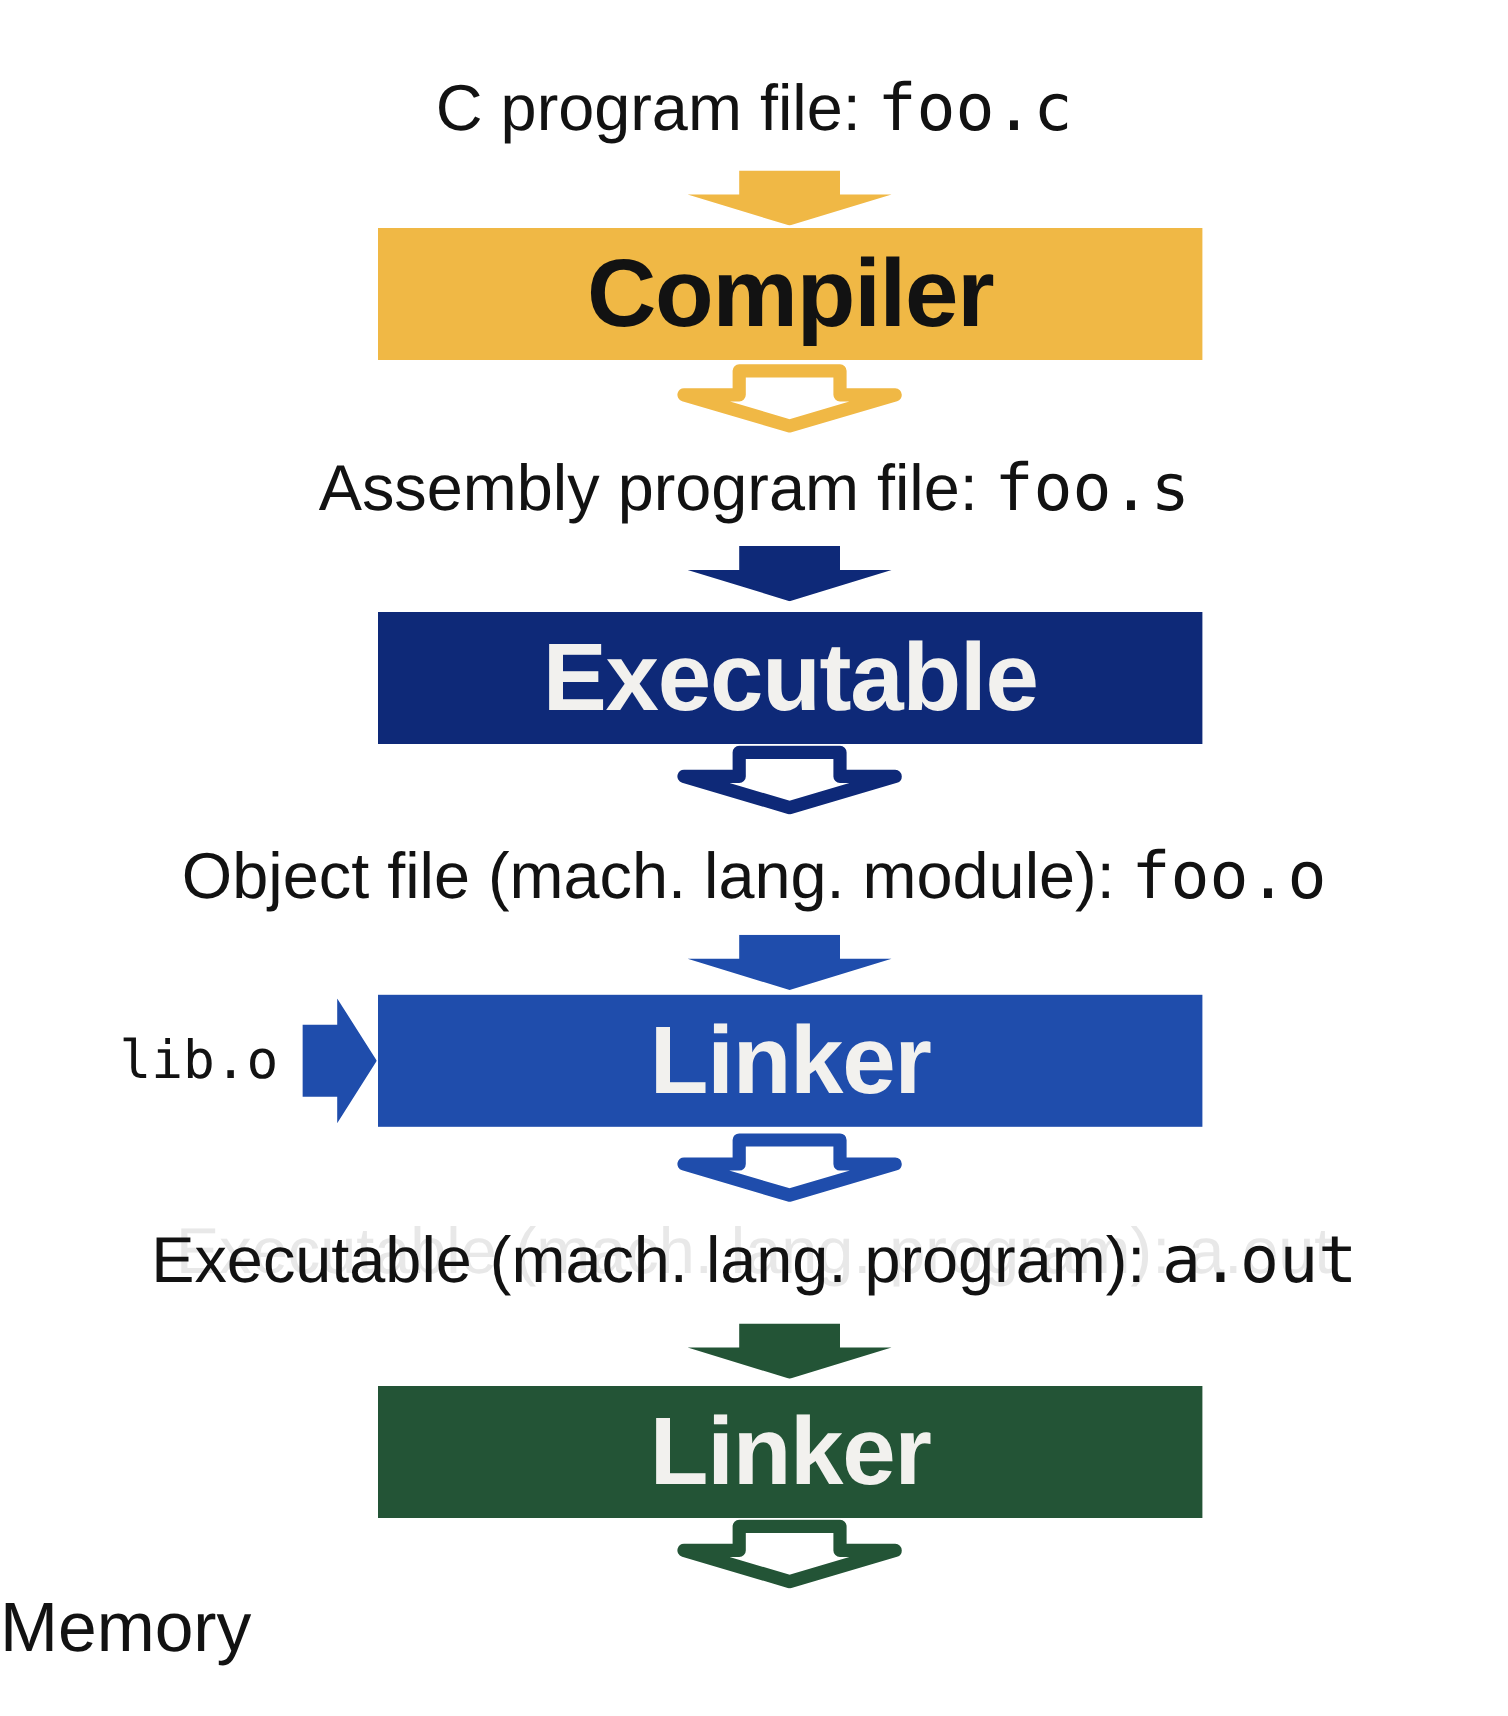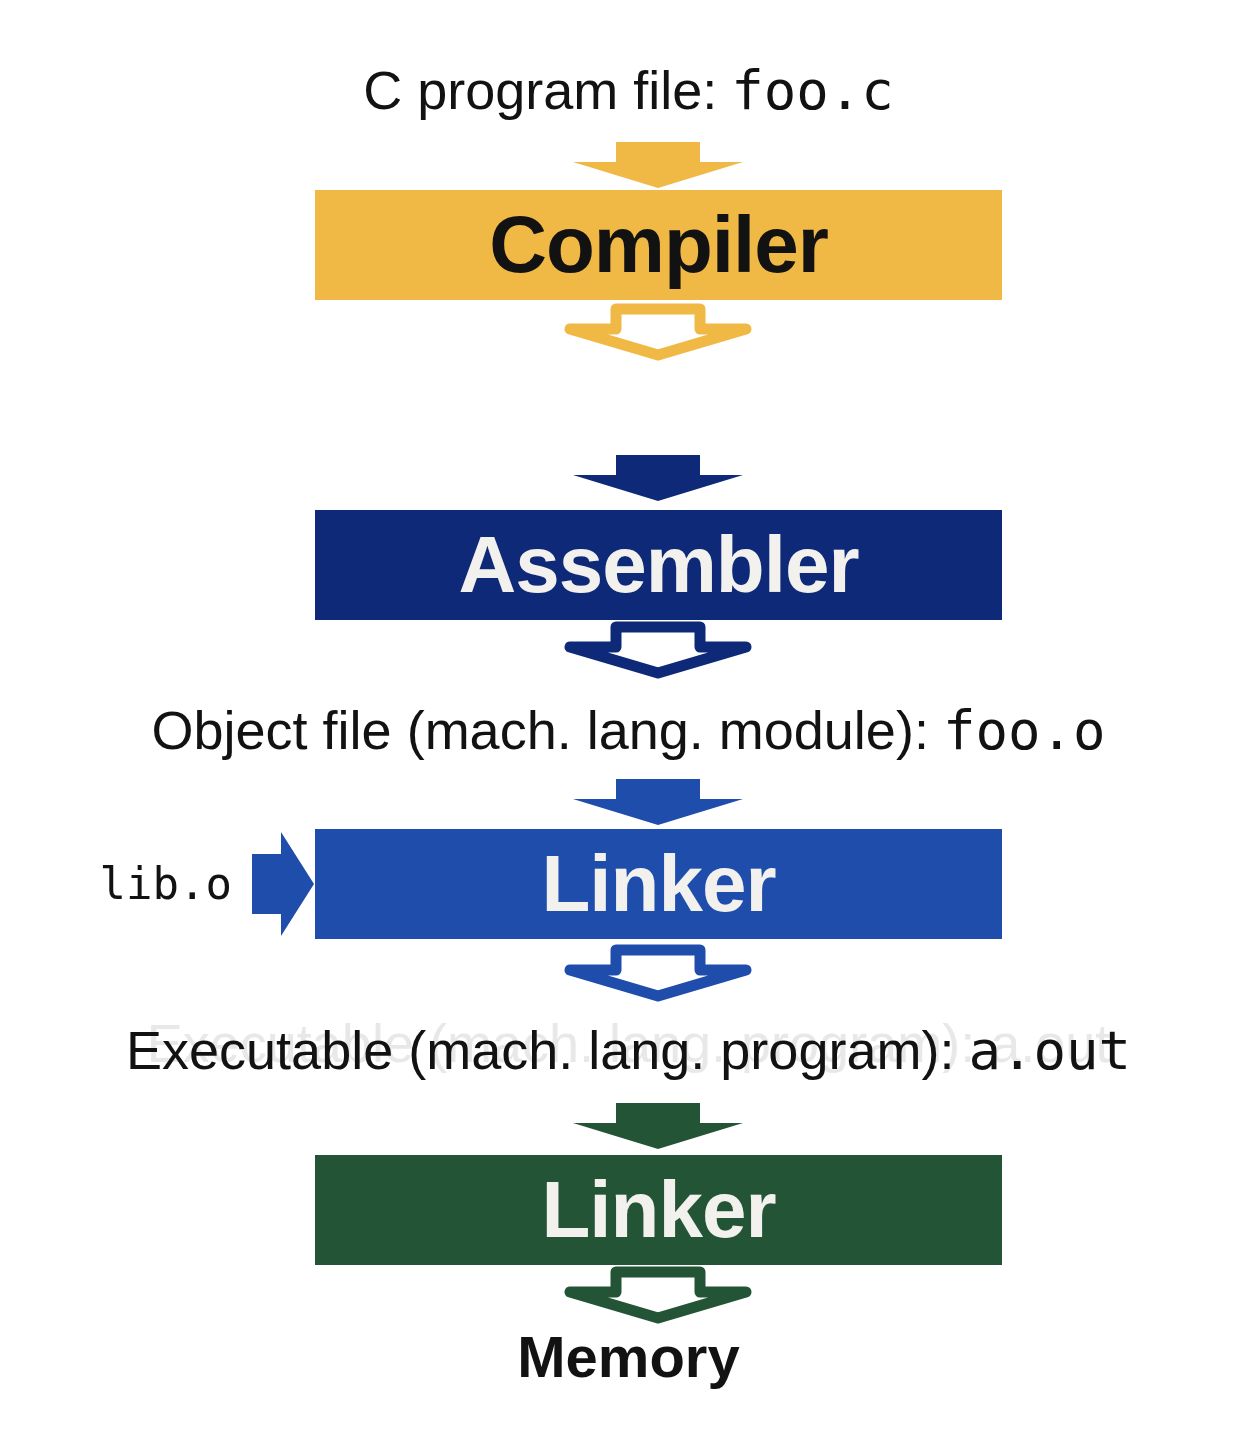--- a/index.html
+++ b/index.html
@@ -72,25 +72,23 @@
     font-size: 44px;
     line-height: 56px;
     white-space: nowrap;
     color: var(--ink, #121212);
   }
   .memory-label {
     position: absolute;
     left: 0;
     width: 100%;
     top: 1326px;
-    text-align: center;
     font-size: 58px;
     line-height: 62px;
     color: var(--ink, #121212);
-    font-weight: bold;
   }
 </style>
 </head>
 <body>
 
 <div class="canvas">
 
   <div class="flow-label" style="top:61px">
     <span>C program file:</span><span class="mono">foo.c</span>
   </div>
@@ -104,29 +102,32 @@
   <div class="proc-box gold" style="top:190px">
     <span>Compiler</span>
   </div>
 
   <div class="arrow" style="left:563px; top:303px">
     <svg width="190" height="58" viewBox="0 0 190 58">
         <path class="hollow stroke-gold" d="M53 6 H137 V26 H183 L95 52 L7 26 H53 Z"></path>
       </svg>
   </div>
 
+  <div class="flow-label" style="top:378px">
+    <span>Assembly program file:</span><span class="mono">foo.s</span>
+  </div>
 
   <div class="arrow" style="left:573px; top:455px">
     <svg width="170" height="46" viewBox="0 0 170 46">
         <path class="fill-navy" d="M43 0 H127 V20 H170 L85 46 L0 20 H43 Z"></path>
       </svg>
   </div>
 
   <div class="proc-box navy" style="top:510px">
-    <span>Assembler</span>
+    <span>Executable</span>
   </div>
 
   <div class="arrow" style="left:563px; top:621px">
     <svg width="190" height="58" viewBox="0 0 190 58">
         <path class="hollow stroke-navy" d="M53 6 H137 V26 H183 L95 52 L7 26 H53 Z"></path>
       </svg>
   </div>
 
   <div class="flow-label" style="top:701px">
     <span>Object file (mach. lang. module):</span><span class="mono">foo.o</span>

